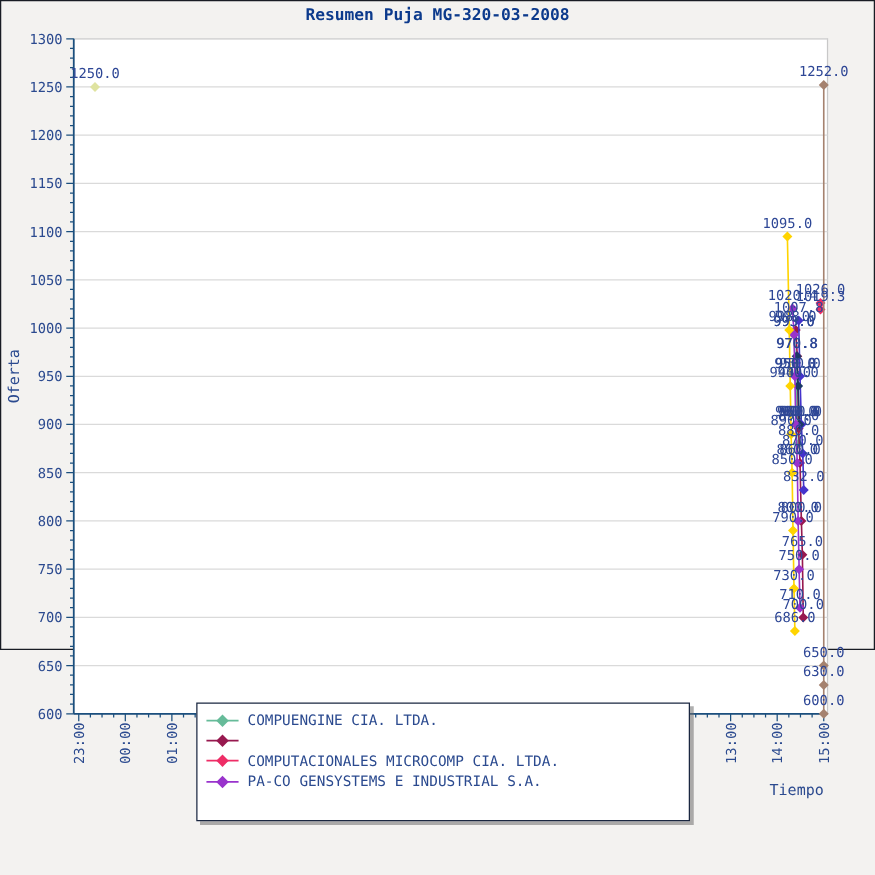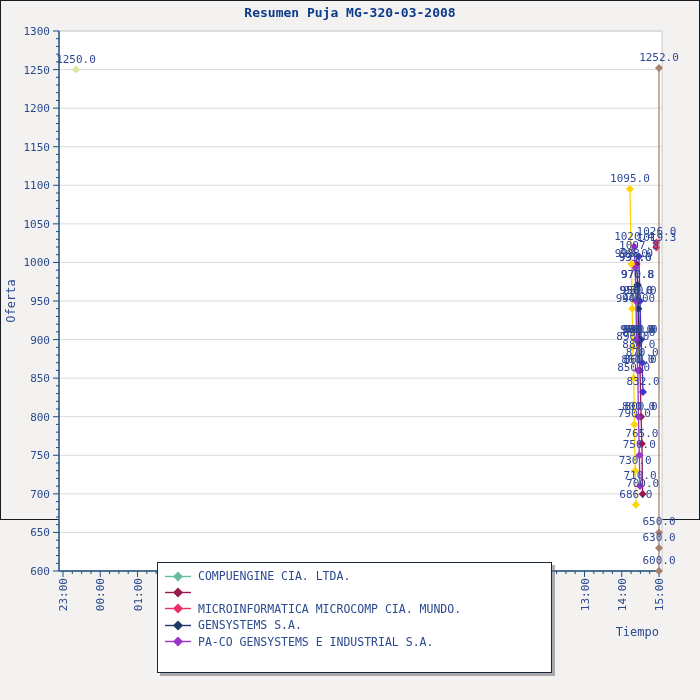--- a/index.html
+++ b/index.html
@@ -320,28 +320,21 @@
         <svg class="lmark" width="26" height="11" viewBox="0 0 26 11">
           <line x1="0" y1="5.5" x2="26" y2="5.5" stroke="#97194f" stroke-width="1.4"></line>
           <path d="M13,0.5 L18,5.5 L13,10.5 L8,5.5 Z" fill="#97194f"></path>
         </svg>
       </div>
       <div class="lrow">
         <svg class="lmark" width="26" height="11" viewBox="0 0 26 11">
           <line x1="0" y1="5.5" x2="26" y2="5.5" stroke="#ee2d66" stroke-width="1.4"></line>
           <path d="M13,0.5 L18,5.5 L13,10.5 L8,5.5 Z" fill="#ee2d66"></path>
         </svg>
-        <span class="ltext">MICROINFORMATICA MICROCOMP CIA. MUNDO.</span>
-      </div>
-      <div class="lrow">
-        <svg class="lmark" width="26" height="11" viewBox="0 0 26 11">
-          <line x1="0" y1="5.5" x2="26" y2="5.5" stroke="#1c3a66" stroke-width="1.4"></line>
-          <path d="M13,0.5 L18,5.5 L13,10.5 L8,5.5 Z" fill="#1c3a66"></path>
-        </svg>
-        <span class="ltext">GENSYSTEMS S.A.</span>
+        <span class="ltext">COMPUTACIONALES MICROCOMP CIA. LTDA.</span>
       </div>
       <div class="lrow">
         <svg class="lmark" width="26" height="11" viewBox="0 0 26 11">
           <line x1="0" y1="5.5" x2="26" y2="5.5" stroke="#9933cc" stroke-width="1.4"></line>
           <path d="M13,0.5 L18,5.5 L13,10.5 L8,5.5 Z" fill="#9933cc"></path>
         </svg>
         <span class="ltext">PA-CO GENSYSTEMS E INDUSTRIAL S.A.</span>
       </div>
       <div class="lrow"></div>
     </div>

